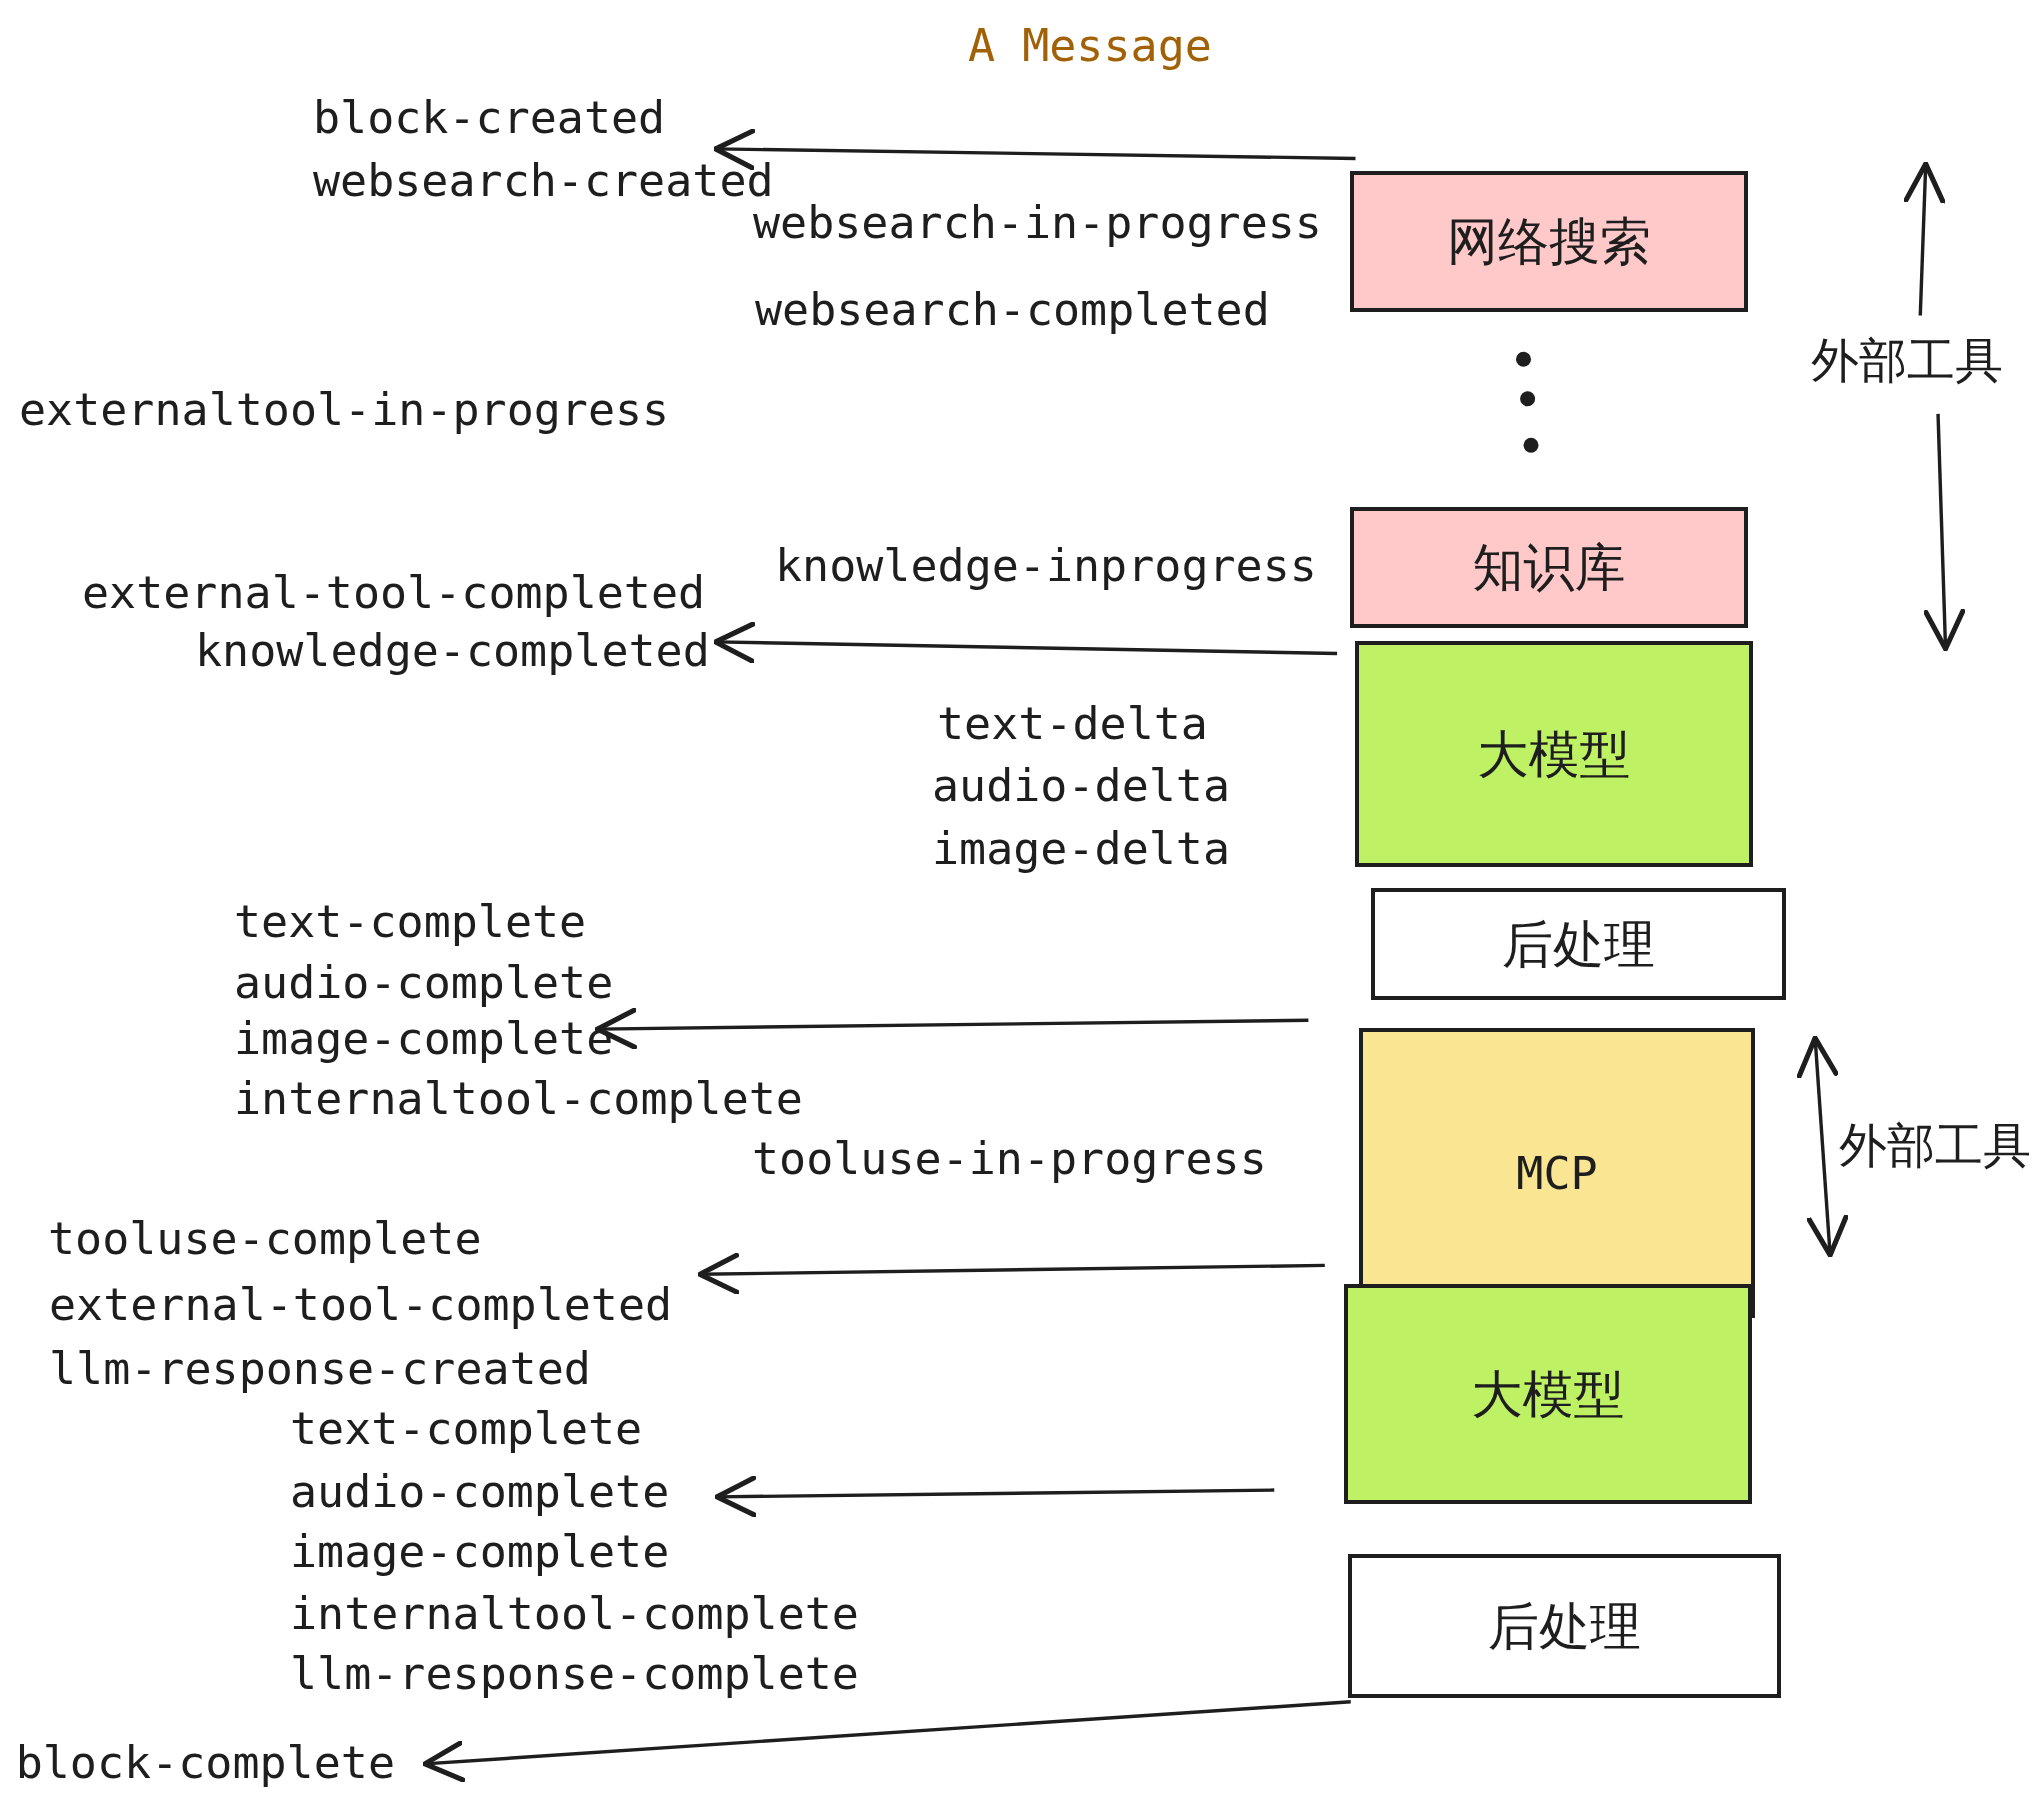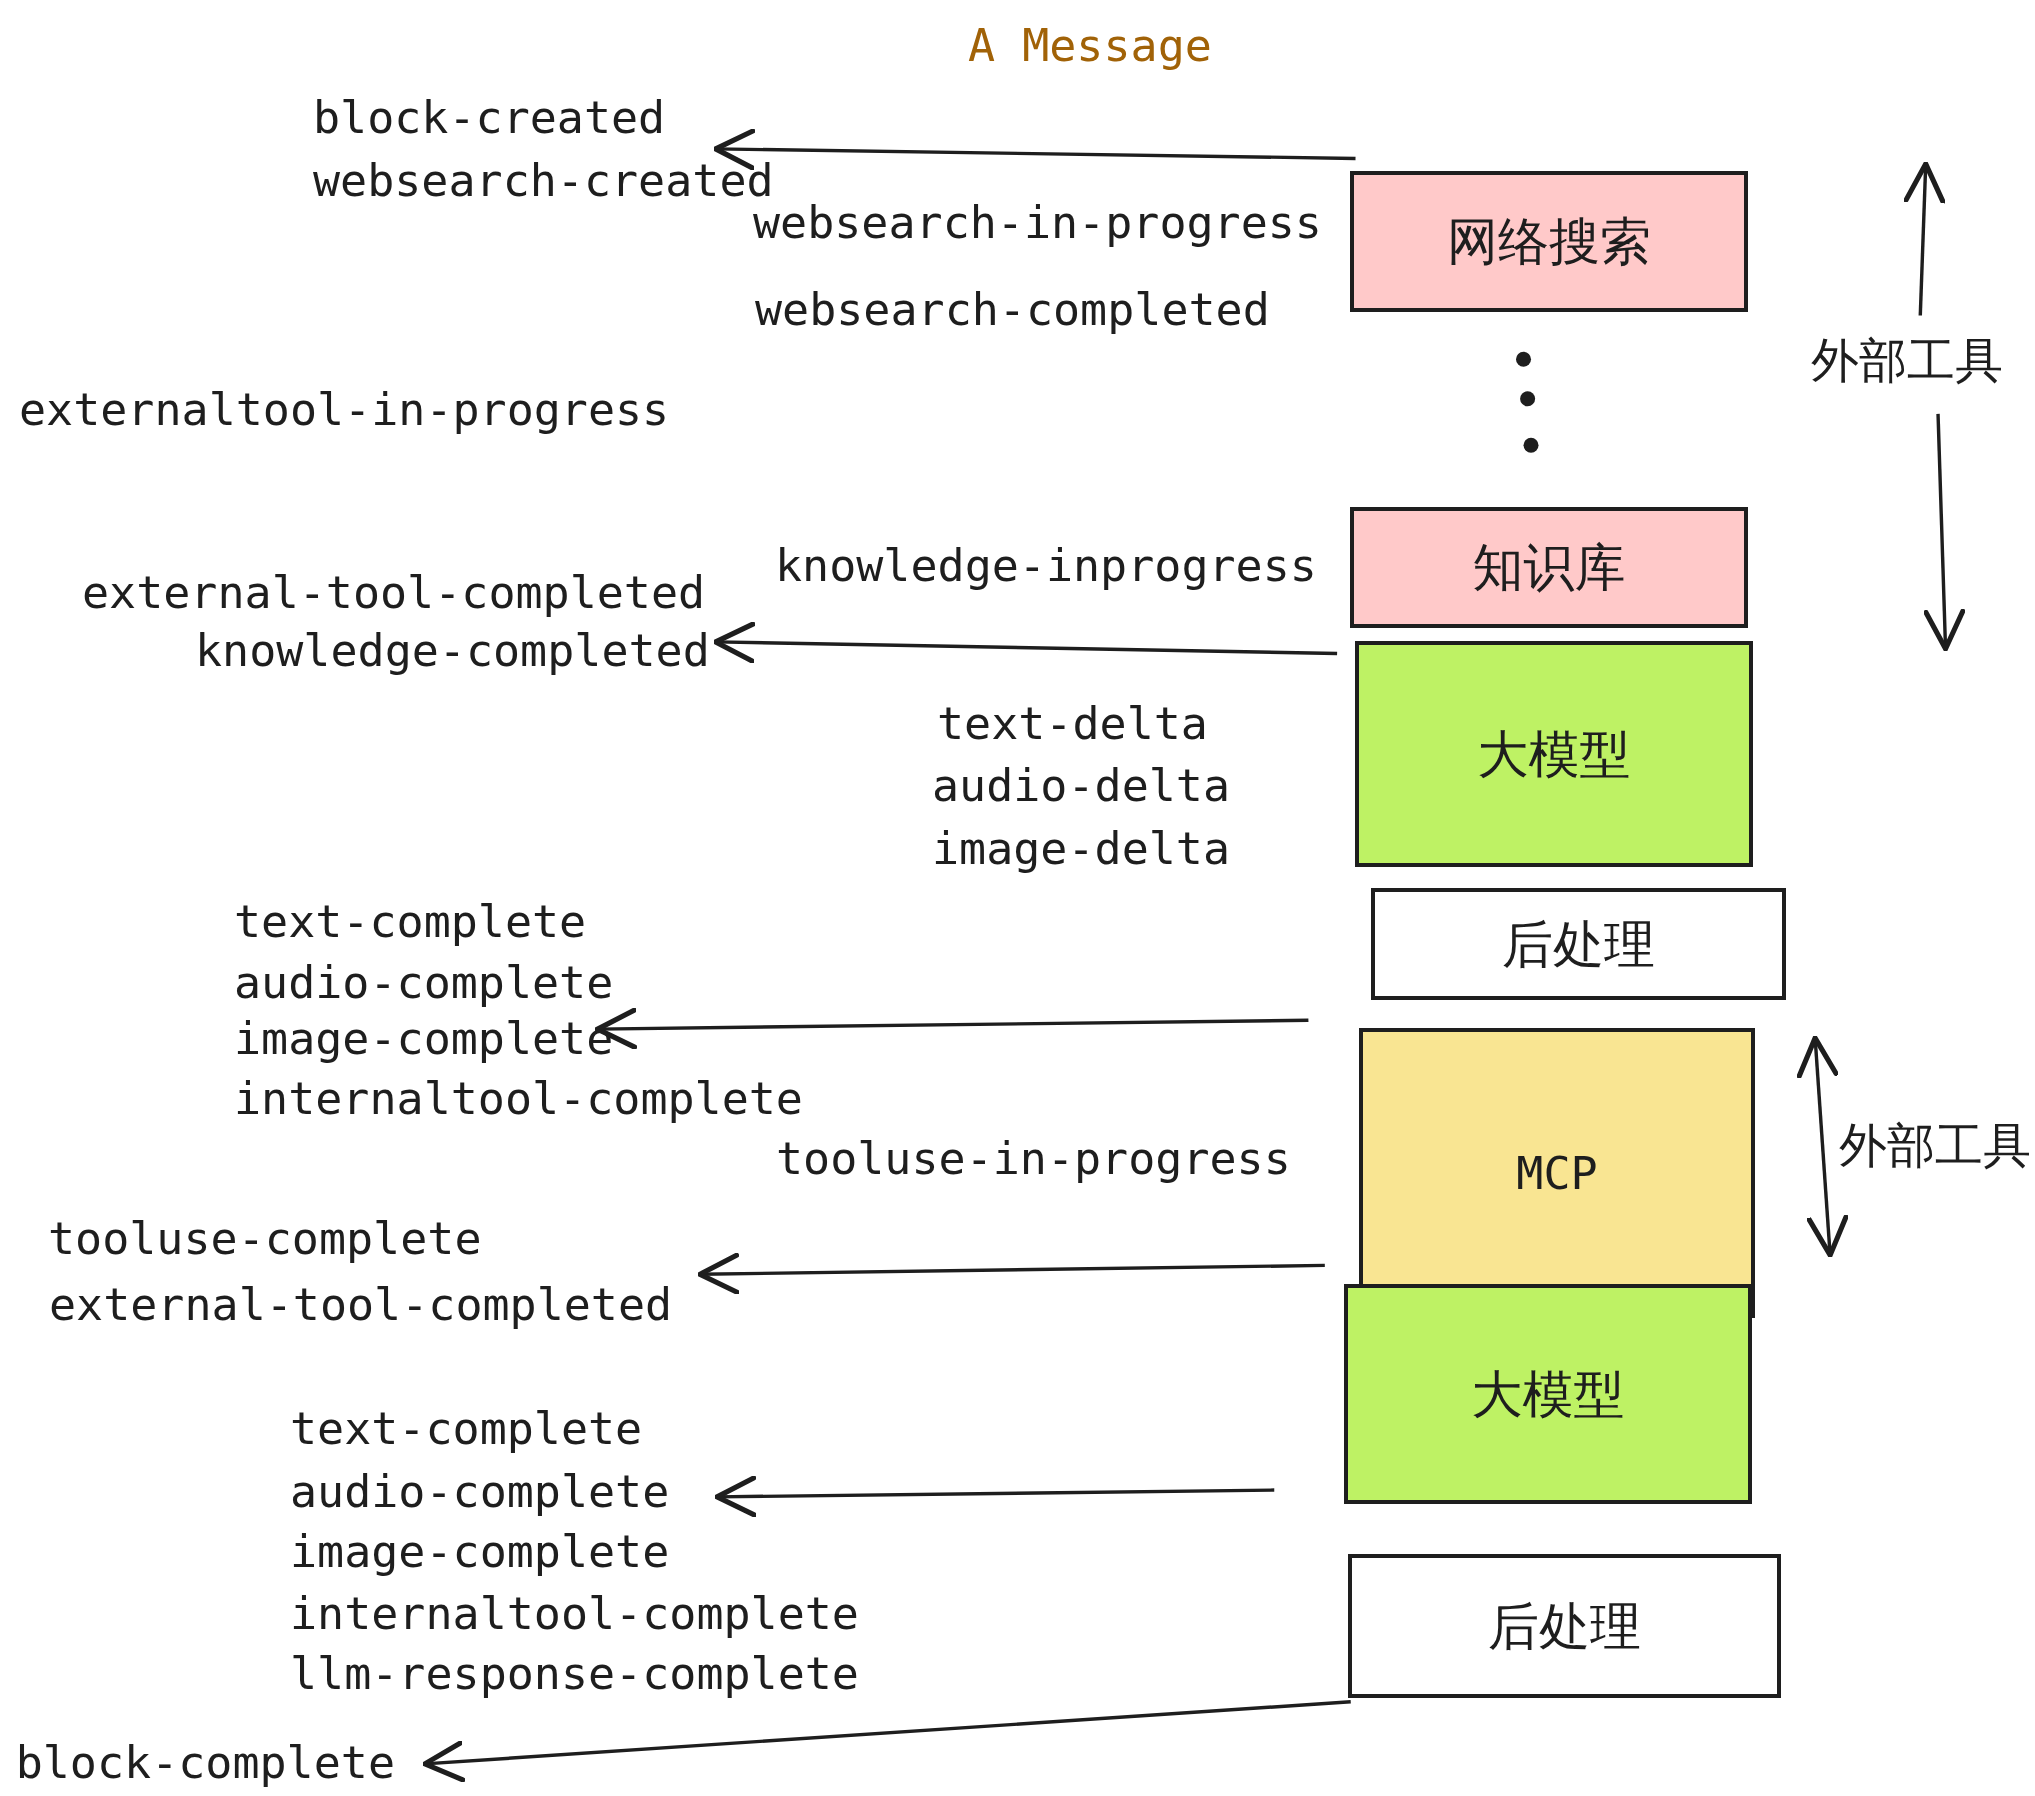--- a/index.html
+++ b/index.html
@@ -86,23 +86,24 @@
   <div class="event" style="left:775px;top:543px;">knowledge-inprogress</div>
   <div class="event" style="left:82px;top:570px;">external-tool-completed</div>
   <div class="event" style="left:195px;top:628px;">knowledge-completed</div>
   <div class="event" style="left:937px;top:701px;">text-delta</div>
   <div class="event" style="left:932px;top:763px;">audio-delta</div>
   <div class="event" style="left:932px;top:826px;">image-delta</div>
   <div class="event" style="left:234px;top:899px;">text-complete</div>
   <div class="event" style="left:234px;top:960px;">audio-complete</div>
   <div class="event" style="left:234px;top:1016px;">image-complete</div>
   <div class="event" style="left:234px;top:1076px;">internaltool-complete</div>
-  <div class="event" style="left:776px;top:1136px;">tooluse-in-progress</div>
+  <div class="event" style="left:752px;top:1136px;">tooluse-in-progress</div>
   <div class="event" style="left:48px;top:1216px;">tooluse-complete</div>
   <div class="event" style="left:49px;top:1282px;">external-tool-completed</div>
+  <div class="event" style="left:49px;top:1346px;">llm-response-created</div>
   <div class="event" style="left:290px;top:1406px;">text-complete</div>
   <div class="event" style="left:290px;top:1469px;">audio-complete</div>
   <div class="event" style="left:290px;top:1529px;">image-complete</div>
   <div class="event" style="left:290px;top:1591px;">internaltool-complete</div>
   <div class="event" style="left:290px;top:1651px;">llm-response-complete</div>
   <div class="event" style="left:15.7px;top:1740px;">block-complete</div>
 
 </div>
 
 

